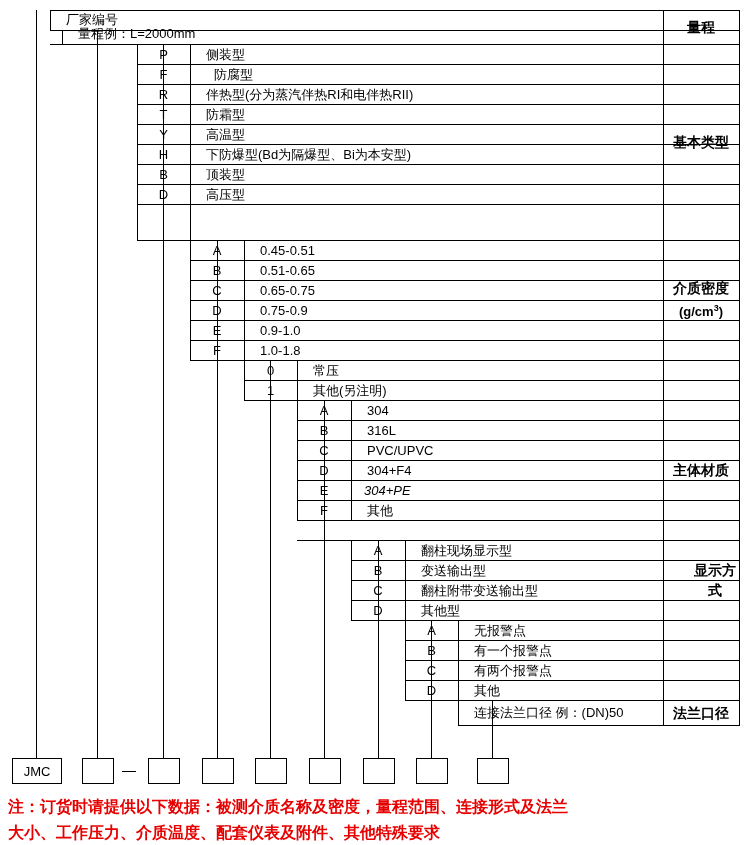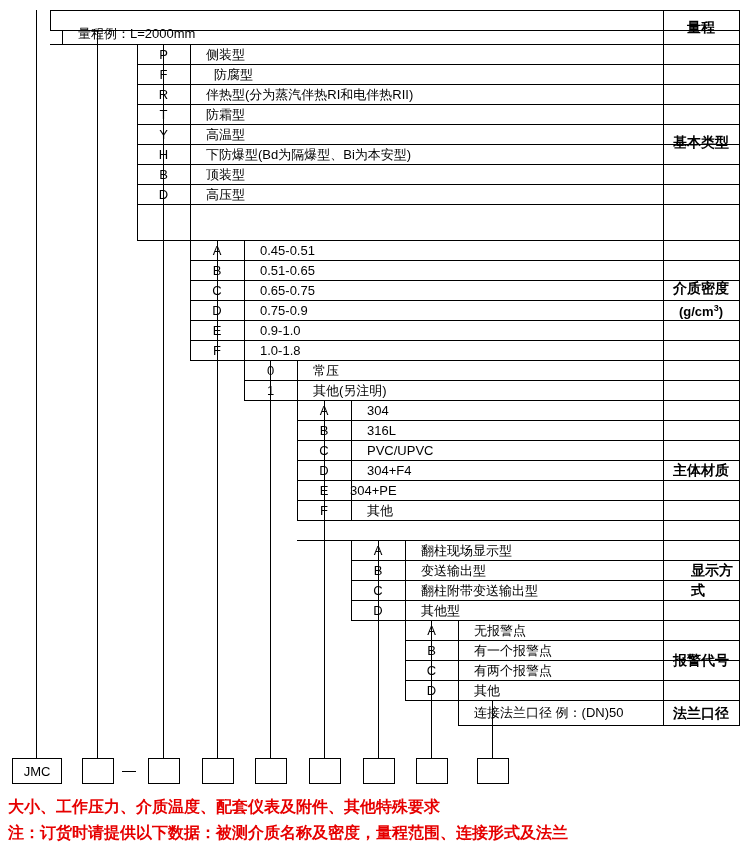--- a/index.html
+++ b/index.html
@@ -49,21 +49,21 @@
   }
   .rowlabel {
     position: absolute;
     box-sizing: border-box;
     display: flex;
     flex-direction: column;
     align-items: center;
     justify-content: center;
     font-weight: bold;
     font-size: 14px;
-    text-align: left;
+    text-align: center;
     line-height: 20px;
   }
   .rowlabel .sub {
     font-weight: bold;
     font-size: 13px;
   }
   sup { font-size: 9px; }
   .leader {
     position: absolute;
     background: #000;
@@ -105,20 +105,21 @@
 
   <div class="hline" style="left:50px; top:30px; width:690px;"></div>
   <div class="hline" style="left:50px; top:44px; width:690px;"></div>
 
   <div class="vline" style="left:50px; top:10px; height:20px;"></div>
   <div class="vline" style="left:62px; top:30px; height:14px;"></div>
 
   <div class="vline" style="left:663px; top:10px; height:715px;"></div>
   <div class="vline" style="left:739px; top:10px; height:715px;"></div>
 
+  <div class="cell desc" style="left:58px; top:10px; width:200px; height:20px;">厂家编号</div>
   <div class="cell desc" style="left:70px; top:24px; width:260px; height:20px;">量程例：L=2000mm</div>
 
   <div class="rowlabel" style="left:663px; top:10px; width:76px; height:34px;">量程</div>
 
   <div class="vline" style="left:137px; top:44px; height:196px;"></div>
   <div class="vline" style="left:190px; top:44px; height:196px;"></div>
 
   <div id="basic-type-rows">
       <div class="cell code" style="left: 137px; top: 45px; width: 53px; height: 19px;">P</div>
       <div class="cell desc" style="left: 198px; top: 45px; width: 540px; height: 19px;">侧装型</div>
@@ -203,21 +204,21 @@
       <div class="cell code" style="left: 297px; top: 421px; width: 54px; height: 19px;">B</div>
       <div class="cell desc" style="left: 359px; top: 421px; width: 379px; height: 19px;">316L</div>
       <div class="hline" style="left: 297px; top: 420px; width: 443px;"></div>
       <div class="cell code" style="left: 297px; top: 441px; width: 54px; height: 19px;">C</div>
       <div class="cell desc" style="left: 359px; top: 441px; width: 379px; height: 19px;">PVC/UPVC</div>
       <div class="hline" style="left: 297px; top: 440px; width: 443px;"></div>
       <div class="cell code" style="left: 297px; top: 461px; width: 54px; height: 19px;">D</div>
       <div class="cell desc" style="left: 359px; top: 461px; width: 379px; height: 19px;">304+F4</div>
       <div class="hline" style="left: 297px; top: 460px; width: 443px;"></div>
       <div class="cell code" style="left: 297px; top: 481px; width: 54px; height: 19px;">E</div>
-      <div class="cell desc" style="left: 342px; top: 481px; width: 379px; height: 19px;">304+PE</div>
+      <div class="cell desc" style="left: 356px; top: 481px; width: 379px; height: 19px; font-style: italic;">304+PE</div>
       <div class="hline" style="left: 297px; top: 480px; width: 443px;"></div>
       <div class="cell code" style="left: 297px; top: 501px; width: 54px; height: 19px;">F</div>
       <div class="cell desc" style="left: 359px; top: 501px; width: 379px; height: 19px;">其他</div>
       <div class="hline" style="left: 297px; top: 500px; width: 443px;"></div>
     </div>
 
   <div class="hline" style="left:297px; top:520px; width:443px;"></div>
   <div class="hline" style="left:297px; top:540px; width:443px;"></div>
 
   <div class="rowlabel" style="left:663px; top:400px; width:76px; height:140px;">主体材质</div>
@@ -255,21 +256,20 @@
       <div class="cell code" style="left: 405px; top: 661px; width: 53px; height: 19px;">C</div>
       <div class="cell desc" style="left: 466px; top: 661px; width: 272px; height: 19px;">有两个报警点</div>
       <div class="hline" style="left: 405px; top: 660px; width: 335px;"></div>
       <div class="cell code" style="left: 405px; top: 681px; width: 53px; height: 19px;">D</div>
       <div class="cell desc" style="left: 466px; top: 681px; width: 272px; height: 19px;">其他</div>
       <div class="hline" style="left: 405px; top: 680px; width: 335px;"></div>
     </div>
 
   <div class="hline" style="left:405px; top:700px; width:335px;"></div>
 
-  <div class="rowlabel" style="left:663px; top:620px; width:76px; height:80px;">报警代号</div>
 
   <div class="vline" style="left:458px; top:700px; height:25px;"></div>
   <div class="cell desc" style="left:466px; top:701px; width:200px; height:24px;">连接法兰口径 例：(DN)50</div>
   <div class="hline" style="left:458px; top:725px; width:282px;"></div>
   <div class="rowlabel" style="left:663px; top:700px; width:76px; height:25px;">法兰口径</div>
 
   <div class="leader" style="left:36px; top:10px; height:748px;"></div>
   <div class="leader" style="left:97px; top:30px; height:728px;"></div>
   <div class="leader" style="left:163px; top:44px; height:714px;"></div>
   <div class="leader" style="left:217px; top:240px; height:518px;"></div>
@@ -286,17 +286,17 @@
       <div class="codebox" style="left: 202px; top: 758px; width: 32px; height: 26px;"></div>
       <div class="codebox" style="left: 255px; top: 758px; width: 32px; height: 26px;"></div>
       <div class="codebox" style="left: 309px; top: 758px; width: 32px; height: 26px;"></div>
       <div class="codebox" style="left: 363px; top: 758px; width: 32px; height: 26px;"></div>
       <div class="codebox" style="left: 416px; top: 758px; width: 32px; height: 26px;"></div>
       <div class="codebox" style="left: 477px; top: 758px; width: 32px; height: 26px;"></div>
     </div>
   <div class="dash" style="left:122px; top:771px;"></div>
 
   <div class="note" style="top:794px;">
+    <span>注：订货时请提供以下数据：被测介质名称及密度，量程范围、连接形式及法兰</span>
     <span>大小、工作压力、介质温度、配套仪表及附件、其他特殊要求</span>
-    <span>注：订货时请提供以下数据：被测介质名称及密度，量程范围、连接形式及法兰</span>
   </div>
 
 </div>
 
 </body></html>

